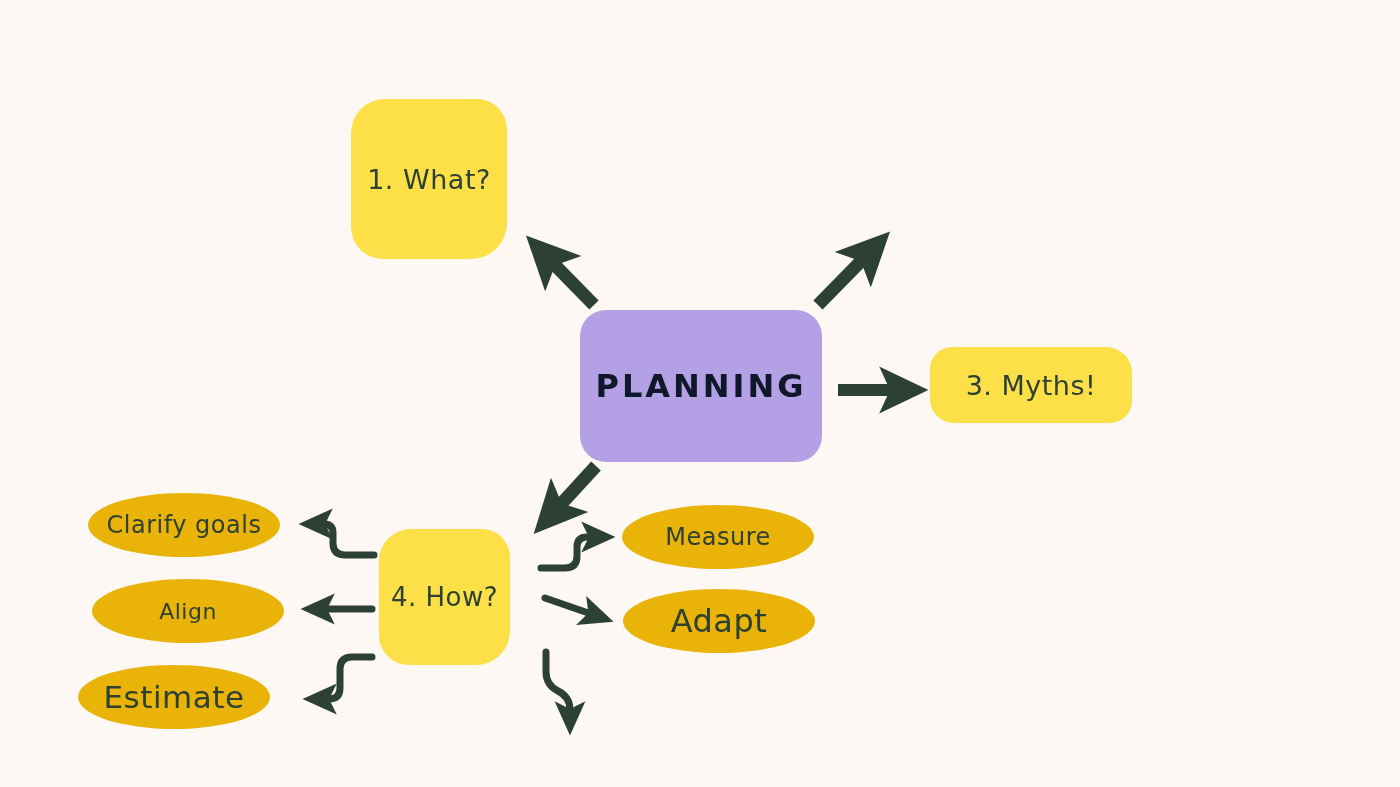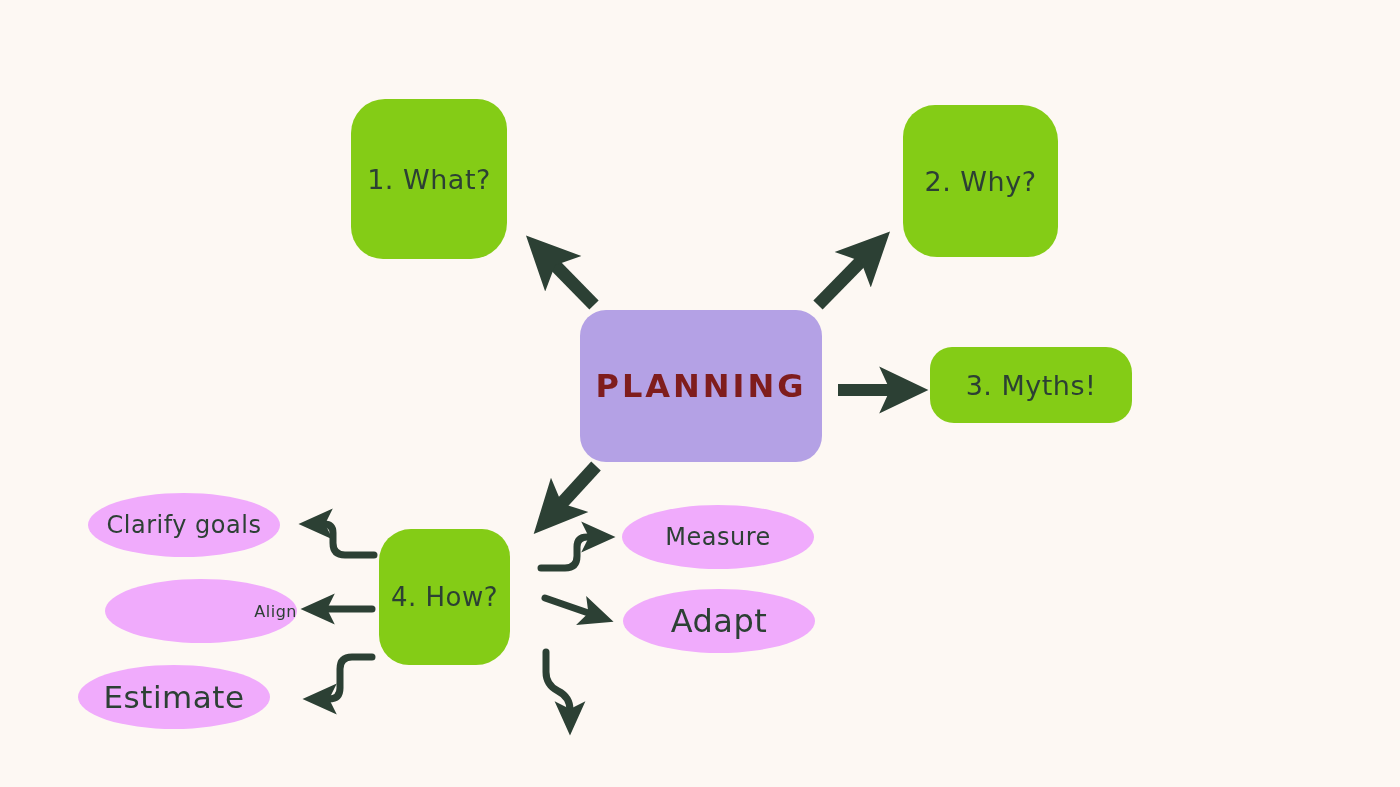--- a/index.html
+++ b/index.html
@@ -22,29 +22,29 @@
     position: absolute;
     display: flex;
     align-items: center;
     justify-content: center;
     text-align: center;
     color: #2C4034;
     box-sizing: border-box;
     letter-spacing: 0.5px;
   }
   .node-peach {
-    background: #84cc16;
+    background: #fde047;
   }
   .node-pink {
-    background: #f0abfc;
+    background: #eab308;
     border-radius: 50%;
   }
   .node-purple {
     background: #B4A1E5;
-    color: #7f1d1d;
+    color: #0f172a;
     justify-content: center;
   }
 
   
   #node-what {
     left: 351px; top: 99px; width: 156px; height: 160px;
     border-radius: 34px 30px 36px 32px;
     font-size: 27px;
   }
   #node-why {
@@ -67,23 +67,22 @@
     border-radius: 26px;
     font-size: 32px;
     font-weight: bold;
     letter-spacing: 3px;
   }
   #node-clarify {
     left: 88px; top: 493px; width: 192px; height: 64px;
     font-size: 24px;
   }
   #node-align {
-    left: 105px; top: 579px; width: 192px; height: 64px;
-    font-size: 16px;
-    justify-content: flex-end;
+    left: 92px; top: 579px; width: 192px; height: 64px;
+    font-size: 22px;
   }
   #node-estimate {
     left: 78px; top: 665px; width: 192px; height: 64px;
     font-size: 31px;
   }
   #node-measure {
     left: 622px; top: 505px; width: 192px; height: 64px;
     font-size: 24px;
   }
   #node-adapt {
@@ -136,23 +135,20 @@
 
     <line x1="545" y1="598" x2="597" y2="616" stroke="#2C4034" stroke-width="7" stroke-linecap="round" marker-end="url(#head-thin)"></line>
 
     <path d="M 546 652 L 546 672 Q 546 685 558 691 Q 570 697 570 710 L 570 718" fill="none" stroke="#2C4034" stroke-width="7" stroke-linecap="round" marker-end="url(#head-thin)"></path>
   </svg>
 
   <div class="node node-peach" id="node-what">
     <span>1.  What?</span>
   </div>
 
-  <div class="node node-peach" id="node-why">
-    <span>2. Why?</span>
-  </div>
 
   <div class="node node-peach" id="node-myths">
     <span>3. Myths!</span>
   </div>
 
   <div class="node node-peach" id="node-how">
     <span>4. How?</span>
   </div>
 
   <div class="node node-purple" id="node-planning">

